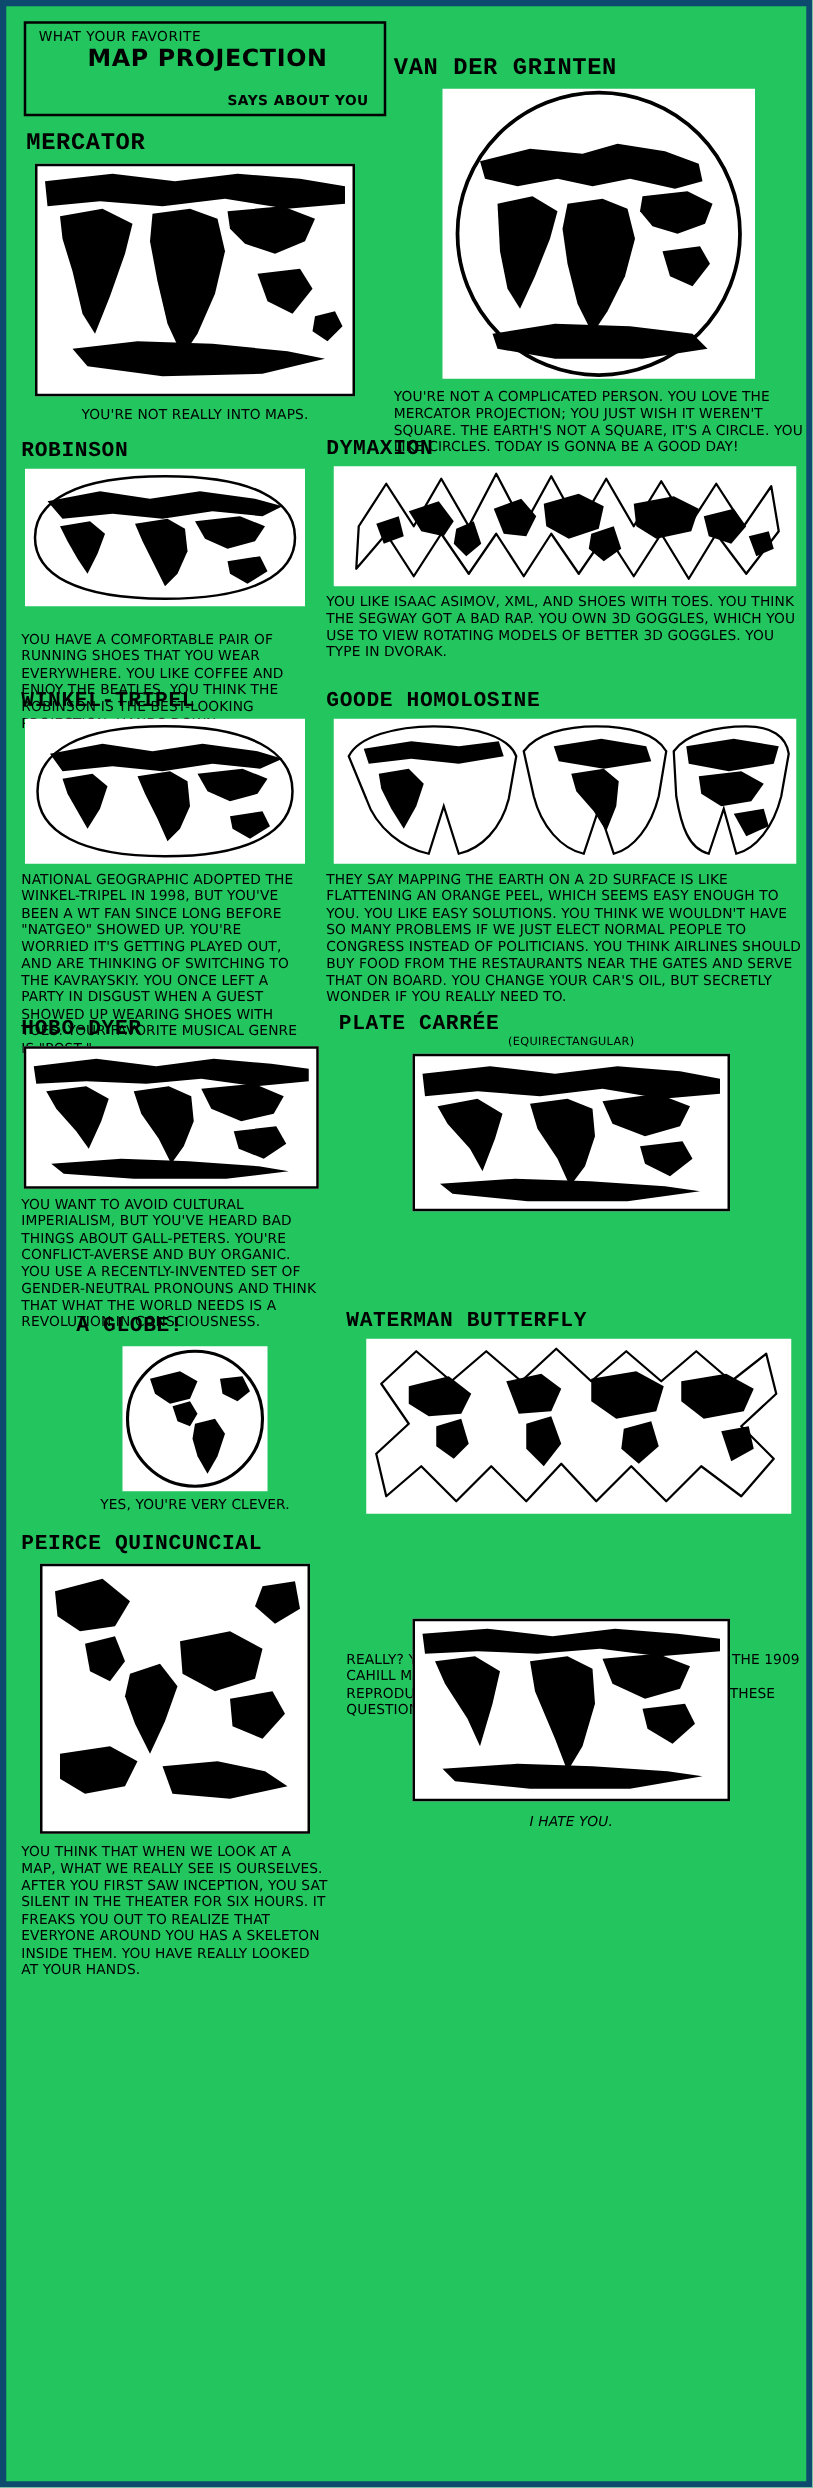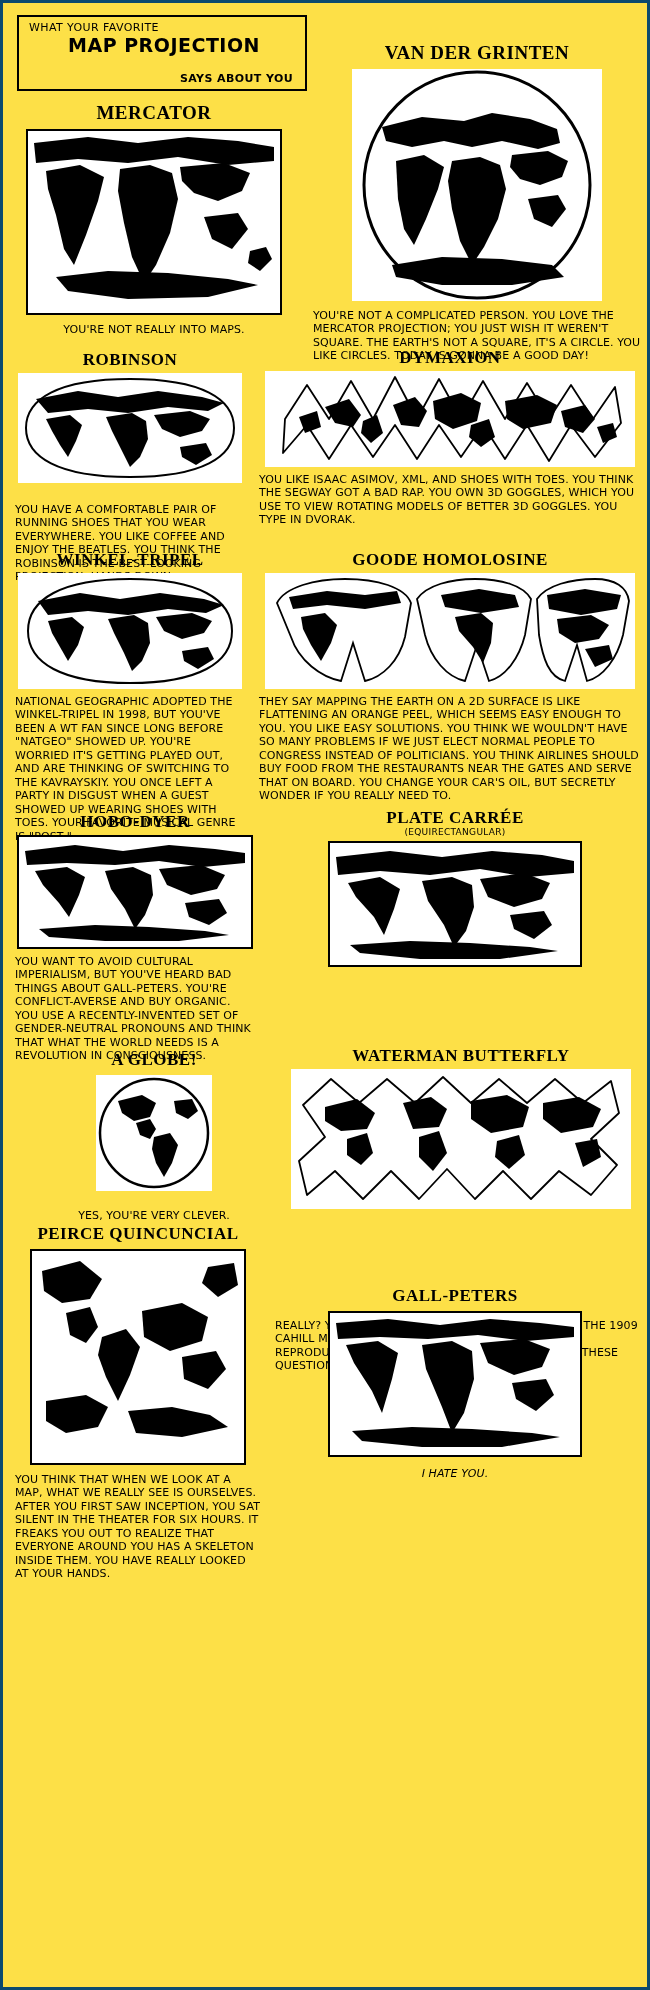--- a/index.html
+++ b/index.html
@@ -8,32 +8,31 @@
     background: #ffffff;
   }
   body {
     font-family: "DejaVu Sans", sans-serif;
   }
   #comic {
     position: relative;
     width: 650px;
     height: 1990px;
     margin: 0;
-    background: #fde047;
+    background: #22c55e;
     box-sizing: border-box;
-    border: 3px solid #0c4a6e;
+    border: 5px solid #0c4a6e;
     overflow: hidden;
   }
   .panel {
     position: absolute;
     box-sizing: border-box;
   }
   .title {
-    text-align: center;
-    font-family: Liberation Serif, serif;
+    font-family: Liberation Mono, monospace;
     font-weight: bold;
     letter-spacing: 0.5px;
     text-transform: uppercase;
     color: #000;
     line-height: 1.05;
   }
   .title.big { font-size: 19px; }
   .title.med { font-size: 17px; }
   .subtitle {
     text-align: center;
@@ -259,21 +258,21 @@
       <svg class="mapsvg" viewBox="0 0 116 116" preserveAspectRatio="none">
         <circle cx="58" cy="58" r="54" fill="#fff" stroke="#000" stroke-width="2.5"></circle>
         <g fill="#000">
           <path d="M22 26 L46 20 L60 28 L54 42 L38 46 L26 38 Z"></path>
           <path d="M40 48 L54 44 L60 54 L54 64 L44 60 Z"></path>
           <path d="M58 62 L74 58 L82 70 L76 88 L68 102 L60 88 L56 74 Z"></path>
           <path d="M78 26 L96 24 L102 36 L92 44 L80 38 Z"></path>
         </g>
       </svg>
     </div>
-    <div class="caption center" style="margin-top:18px;">Yes, you're very clever.</div>
+    <div class="caption center" style="margin-top:4px;">Yes, you're very clever.</div>
   </div>
 
   <div class="panel" style="left:272px; top:1044px; width:372px;">
     <div class="title med">Waterman Butterfly</div>
     <div class="mapbox" style="width:340px;height:140px;margin:4px auto 0;">
       <svg class="mapsvg" viewBox="0 0 340 140" preserveAspectRatio="none">
         <path d="M12 36 L40 10 L68 34 L96 10 L124 34 L152 8 L180 34 L208 10 L236 34 L264 10 L292 34 L320 12 L328 44 L300 70 L326 96 L300 126 L268 102 L240 130 L212 102 L184 130 L156 100 L128 130 L100 102 L72 130 L44 102 L16 126 L8 92 L34 68 Z" fill="#fff" stroke="#000" stroke-width="1.8" stroke-linejoin="round"></path>
         <g fill="#000">
           <path d="M34 38 L66 30 L84 44 L76 60 L50 62 L34 52 Z"></path>
           <path d="M56 70 L76 64 L82 84 L70 96 L56 86 Z"></path>
@@ -302,21 +301,20 @@
           <path d="M96 160 L140 156 L178 164 L196 176 L150 186 L104 182 Z"></path>
           <path d="M14 150 L54 144 L76 156 L66 176 L34 182 L14 170 Z"></path>
           <path d="M176 16 L202 12 L206 34 L186 46 L170 32 Z"></path>
         </g>
       </svg>
     </div>
     <div class="caption" style="margin-top:8px;">You think that when we look at a map, what we really see is ourselves. After you first saw INCEPTION, you sat silent in the theater for six hours. It freaks you out to realize that everyone around you has a skeleton inside them. You HAVE really looked at your hands.</div>
   </div>
 
   <div class="panel" style="left:266px; top:1284px; width:372px;">
-    <div class="title med">Gall-Peters</div>
     <div class="mapbox framed" style="width:250px;height:142px;margin:6px auto 0;">
       <svg class="mapsvg" viewBox="0 0 250 142" preserveAspectRatio="none">
         <g fill="#000">
           <path d="M6 10 L58 6 L110 12 L160 6 L210 10 L244 14 L244 24 L196 28 L148 22 L98 26 L50 24 L8 26 Z"></path>
           <path d="M16 32 L48 28 L68 40 L62 66 L52 100 L42 78 L24 50 Z"></path>
           <path d="M92 32 L122 28 L142 38 L144 66 L134 100 L122 120 L112 94 L96 56 Z"></path>
           <path d="M150 30 L194 26 L220 36 L212 54 L184 62 L158 50 Z"></path>
           <path d="M182 70 L216 66 L224 82 L206 98 L186 86 Z"></path>
           <path d="M22 118 L82 114 L142 116 L202 120 L230 124 L172 134 L92 134 L32 128 Z"></path>
         </g>

